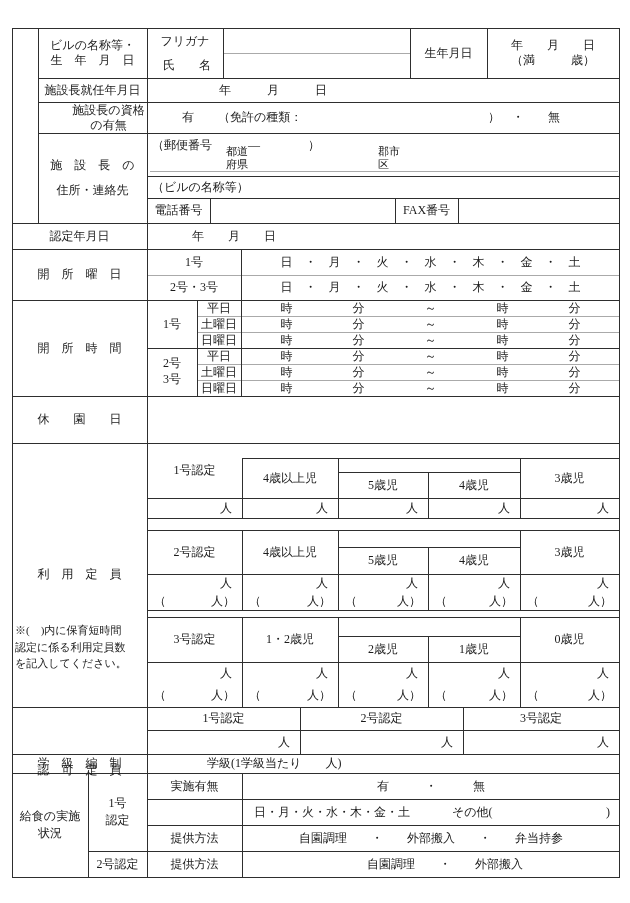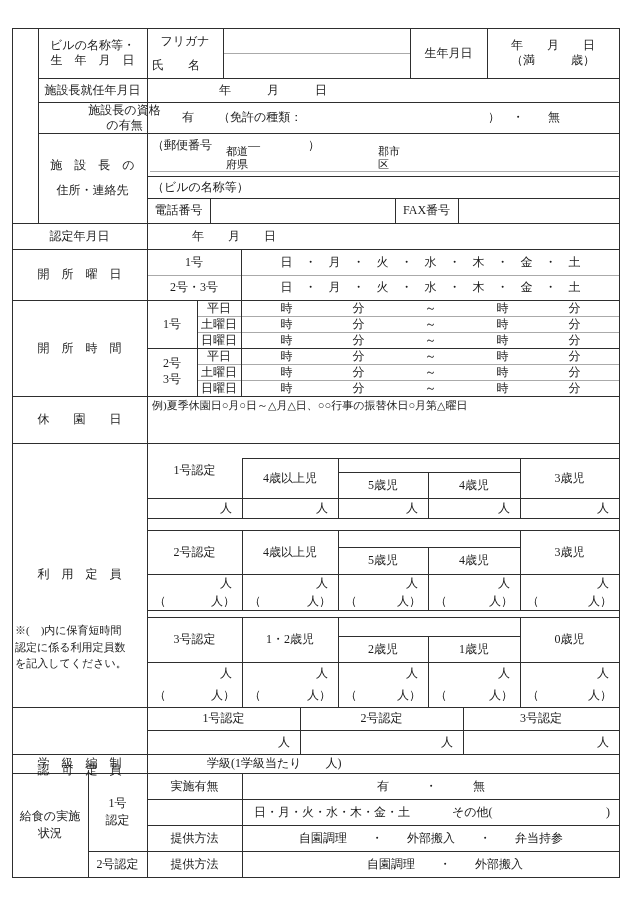--- a/index.html
+++ b/index.html
@@ -90,33 +90,33 @@
   <div class="vl" style="left:300px;top:707px;height:47px;"></div>
   <div class="vl" style="left:463px;top:707px;height:47px;"></div>
   <div class="vl" style="left:88px;top:773px;height:104px;"></div>
   <div class="vl" style="left:242px;top:773px;height:104px;"></div>
 
   <div class="t col" style="left:38px;top:28px;width:109px;height:50px;">
     <span>ビルの名称等・</span>
     <span>生　年　月　日</span>
   </div>
   <div class="t" style="left:147px;top:31px;width:76px;height:20px;">フリガナ</div>
-  <div class="t" style="left:138px;top:55px;width:76px;height:20px;text-align:center;">氏　　名</div>
+  <div class="t" style="left:149px;top:55px;width:76px;height:20px;text-align:center;">氏　　名</div>
   <div class="t" style="left:223px;top:28px;width:187px;height:25px;"></div>
   <div class="t" style="left:223px;top:53px;width:187px;height:25px;"></div>
   <div class="t" style="left:410px;top:28px;width:77px;height:50px;">生年月日</div>
   <div class="t col" style="left:487px;top:28px;width:132px;height:50px;">
     <span>年　　月　　日</span>
     <span>（満　　　歳）</span>
   </div>
 
   <div class="t" style="left:38px;top:78px;width:109px;height:24px;">施設長就任年月日</div>
   <div class="t left" style="left:147px;top:78px;width:473px;height:24px;padding-left:72px;">年　　　月　　　日</div>
 
-  <div class="t col" style="left:38px;top:102px;width:109px;height:31px;line-height:1.2;padding-left:32px;">
+  <div class="t col" style="left:22px;top:102px;width:109px;height:31px;line-height:1.2;padding-left:32px;">
     <span>施設長の資格</span>
     <span>の有無</span>
   </div>
   <div class="t between" style="left:147px;top:102px;width:473px;height:31px;padding-left:35px;padding-right:60px;box-sizing:border-box;">
     <span>有　　（免許の種類：</span>
     <span>）　・　　無</span>
   </div>
 
   <div class="t col" style="left:38px;top:133px;width:109px;height:90px;line-height:2.1;">
     <span>施　設　長　の</span>
@@ -157,21 +157,20 @@
   <div class="t" style="left:197px;top:364px;width:44px;height:16px;">土曜日</div>
   <div class="t" style="left:197px;top:380px;width:44px;height:16px;">日曜日</div>
   <div class="t" style="left:241px;top:300px;width:379px;height:16px;">時　　　　　分　　　　　～　　　　　時　　　　　分</div>
   <div class="t" style="left:241px;top:316px;width:379px;height:16px;">時　　　　　分　　　　　～　　　　　時　　　　　分</div>
   <div class="t" style="left:241px;top:332px;width:379px;height:16px;">時　　　　　分　　　　　～　　　　　時　　　　　分</div>
   <div class="t" style="left:241px;top:348px;width:379px;height:16px;">時　　　　　分　　　　　～　　　　　時　　　　　分</div>
   <div class="t" style="left:241px;top:364px;width:379px;height:16px;">時　　　　　分　　　　　～　　　　　時　　　　　分</div>
   <div class="t" style="left:241px;top:380px;width:379px;height:16px;">時　　　　　分　　　　　～　　　　　時　　　　　分</div>
 
   <div class="t" style="left:12px;top:396px;width:135px;height:47px;">休　　園　　日</div>
-  <div class="t left sm" style="left:152px;top:398px;width:466px;height:16px;">例)夏季休園日○月○日～△月△日、○○行事の振替休日○月第△曜日</div>
 
   <div class="t" style="left:12px;top:565px;width:135px;height:18px;">利　用　定　員</div>
   <div class="t col note" style="left:15px;top:618px;width:130px;height:58px;align-items:flex-start;">
     <span>※(　)内に保育短時間</span>
     <span>認定に係る利用定員数</span>
     <span>を記入してください。</span>
   </div>
 
   <div class="t" style="left:147px;top:443px;width:95px;height:55px;">1号認定</div>
   <div class="t" style="left:242px;top:458px;width:96px;height:40px;">4歳以上児</div>

